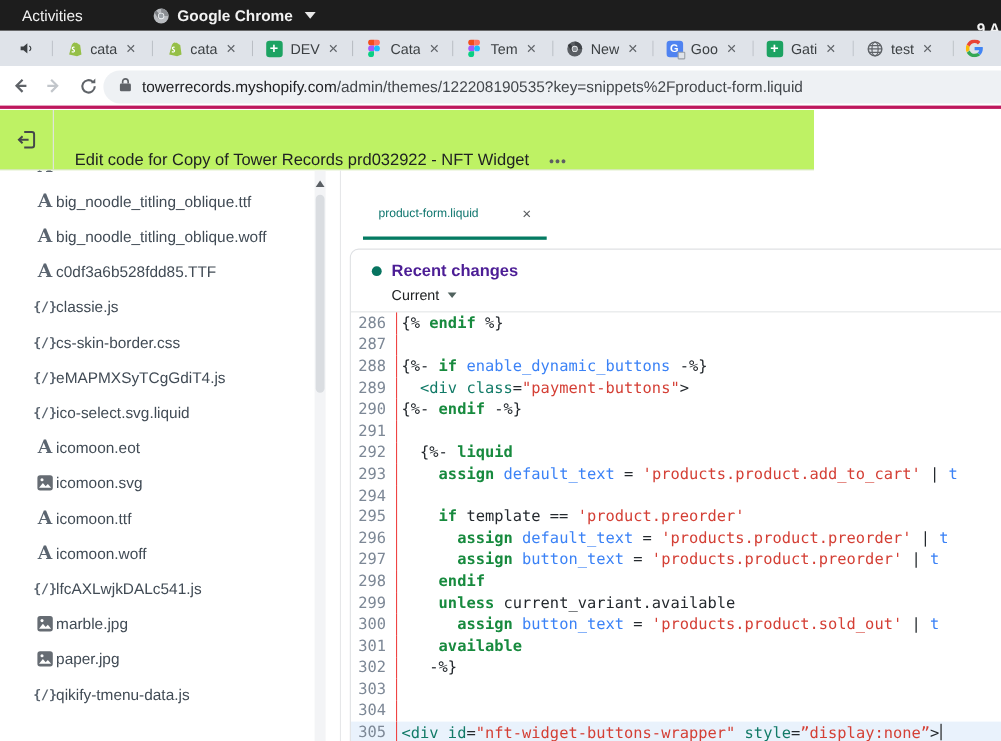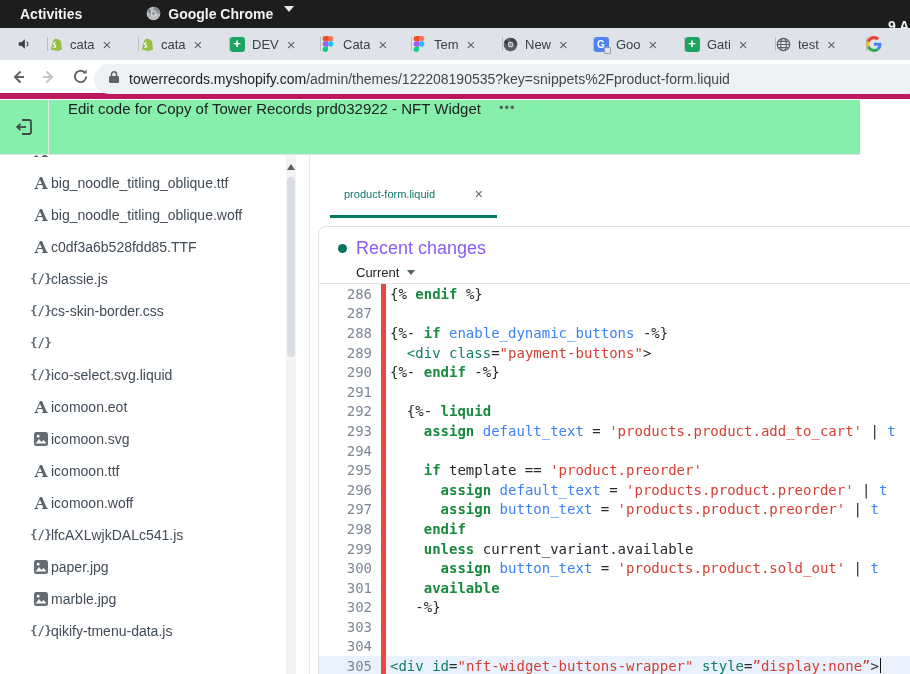--- a/index.html
+++ b/index.html
@@ -2,57 +2,57 @@
 <html><head>
 <meta charset="utf-8">
 <style>
   * { margin:0; padding:0; box-sizing:border-box; }
   html,body { width:910px; height:674px; overflow:hidden; background:#fff;
               font-family:"Liberation Sans", sans-serif; }
 
   
   #gnome-bar { position:absolute; left:0; top:0; width:910px; height:28px;
     background:#1d1d1d; color:#f2f2f2; display:flex; align-items:center; font-size:14px; }
-  #activities { margin-left:14px; padding:0 6px;font-weight:bold; }
-  #gb-app { display:flex; align-items:flex-start; margin-left:58px; gap:7px; font-weight:bold; }
+  #activities { margin-left:14px; padding:0 6px; }
+  #gb-app { display:flex; align-items:center; margin-left:58px; gap:7px; font-weight:bold; }
   .caret-down { width:0; height:0; border-left:5px solid transparent; border-right:5px solid transparent;
     border-top:6px solid #e8e8e8; display:inline-block; margin-left:4px; }
   #gb-clock { position:absolute; right:0; top:12px; height:28px; width:22px; overflow:hidden;
     display:flex; align-items:center; font-weight:bold; white-space:nowrap; }
 
   
   #tab-strip { position:absolute; left:0; top:28px; width:910px; height:32px;
     background:#dfe3e9; display:flex; align-items:center; overflow:hidden; }
   #audio-ind { width:47px; display:flex; justify-content:center; flex:none; }
   .btab { flex:none; width:91px; height:32px; display:flex; align-items:center; gap:7px;
-    position:relative; overflow:hidden; cursor:pointer; }
+    padding-left:12px; position:relative; overflow:hidden; cursor:pointer; }
   .btab::before { content:""; position:absolute; left:0; top:9px; bottom:9px; width:1px; background:#9aa0a6; opacity:.55; }
   .btab .fav { width:16px; height:16px; flex:none; display:flex; align-items:center; justify-content:center; }
   .btab .tlabel { font-size:13px; color:#3c4043; white-space:nowrap; overflow:hidden; max-width:34px; }
   .btab .tclose { font-size:15px; color:#5f6368; margin-left:1px; line-height:1; }
   .fav svg { display:block; }
   .sheets-sq { width:15px; height:15px; background:#1da362; border-radius:3px; color:#fff;
     font-weight:bold; font-size:13px; line-height:14px; text-align:center; }
   .translate-sq { width:15px; height:15px; background:#4f83f1; border-radius:3px; color:#fff;
     font-weight:bold; font-size:10px; line-height:15px; text-align:center; position:relative; }
   .translate-sq i { position:absolute; right:-2px; bottom:-2px; width:7px; height:7px;
     background:#dfe3e9; border:1px solid #9aa0a6; border-radius:1px; font-style:normal; }
 
   
   #toolbar { position:absolute; left:0; top:60px; width:910px; height:39px; background:#fff;
-    border-bottom:6px solid #be185d; display:flex; align-items:center; }
+    border-bottom:3px solid #be185d; display:flex; align-items:center; }
   .navbtn { width:26px; height:26px; display:flex; align-items:center; justify-content:center; margin-left:5px; border-radius:50%; }
   #omnibox { position:absolute; left:94px; top:4px; height:30px; width:830px; background:#eef1f4;
     border-radius:15px; display:flex; align-items:center; padding:0 14px; gap:9px; }
   #url-text { font-size:14px; white-space:nowrap; overflow:hidden; }
   #url-domain { color:#202124; } #url-path { color:#43474b; }
 
   
-  #app-header { position:absolute; left:0; top:100px; width:860px; height:55px; background:#86efac;
-    border-bottom:1px solid #e3e4e6; display:flex; align-items:flex-start; }
+  #app-header { position:absolute; left:0; top:100px; width:740px; height:55px; background:#bef264;
+    border-bottom:1px solid #e3e4e6; display:flex; align-items:flex-end; }
   #collapse-btn { width:49px; height:100%; display:flex; align-items:center; justify-content:center;
     border-right:1px solid #e3e4e6; }
   #page-title { margin-left:19px; font-size:15px; color:#202223; }
   #header-menu { margin-left:18px; font-size:13px; color:#5c5f62; letter-spacing:1px; cursor:pointer; }
 
   
   #sidebar { position:absolute; left:0; top:155px; width:310px; height:519px; background:#fff;
     border-right:1px solid #e6e7e9; overflow:hidden; }
   #file-list { margin-top:-20px; }
   .file-item { height:32px; display:flex; align-items:center; padding-left:31px; cursor:pointer; }
@@ -69,32 +69,32 @@
   #editor { position:absolute; left:310px; top:155px; width:600px; height:519px; background:#fff; overflow:hidden; }
   #file-tab { position:absolute; left:20px; top:17px; width:167px; height:46px; background:#fff;
     display:flex; align-items:center; padding:0 14px; border-bottom:3px solid #047b62; cursor:pointer; }
   #file-tab .tab-label { font-size:11px; color:#0f766e; flex:1; }
   #file-tab .tab-close { font-size:14px; color:#5c5f62; }
   #code-card { position:absolute; left:8px; top:71px; right:-12px; height:620px;
     border:1px solid #dfe1e4; border-radius:8px 8px 0 0; background:#fff; overflow:hidden; }
   #card-head { height:56px; padding:11px 0 0 19px; }
   #recent-row { display:flex; align-items:center; gap:9px; }
   #recent-dot { width:9px; height:9px; border-radius:50%; background:#077460; }
-  #recent-label { font-size:18px; color:#8b5cf6; }
+  #recent-label { font-size:15px; color:#4c1d95;font-weight:bold; }
   #version-row { display:flex; align-items:center; gap:8px; margin:6px 0 0 18px; cursor:pointer; }
   #version-label { font-size:13px; color:#202223; }
   #version-caret { width:0; height:0; border-left:4px solid transparent; border-right:4px solid transparent;
     border-top:5px solid #50625e; }
   #card-sep { height:1px; background:#e3e5e7; }
 
   
   #code { font-family:"DejaVu Sans Mono", monospace; font-size:14px; }
   .code-row { height:19.6px; display:flex; align-items:center; white-space:pre; }
   .code-row .ln { width:42px; flex:none; text-align:right; padding-right:9px; color:#7d8896;
-    border-right:5px solid #ef4444; align-self:stretch; display:flex; align-items:center; justify-content:flex-end;margin-left:25px; }
+    border-right:1px solid #ef4444; align-self:stretch; display:flex; align-items:center; justify-content:flex-end; }
   .code-row .ct { padding-left:4px; }
   .code-row.active { background:#e9f2fc; }
   .tok-k { color:#178a3e; font-weight:bold; }
   .tok-v { color:#3b82f6; }
   .tok-s { color:#d43f35; }
   .tok-t { color:#117a67; }
   .tok-p { color:#24292e; }
   #cursor { display:inline-block; width:1.5px; height:15px; background:#111; vertical-align:-2px; margin-left:1px; }
 </style>
 </head>
@@ -304,20 +304,21 @@
       <div class="file-item">
         <span class="ficon">
           <span class="icon-code">{/}</span>
         </span>
         <span class="fname">cs-skin-border.css</span>
       </div>
       <div class="file-item">
         <span class="ficon">
           <span class="icon-code">{/}</span>
         </span>
+        <span class="fname">eMAPMXSyTCgGdiT4.js</span>
       </div>
       <div class="file-item">
         <span class="ficon">
           <span class="icon-code">{/}</span>
         </span>
         <span class="fname">ico-select.svg.liquid</span>
       </div>
       <div class="file-item">
         <span class="ficon">
           <span class="icon-font">A</span>
@@ -353,31 +354,31 @@
         <span class="fname">lfcAXLwjkDALc541.js</span>
       </div>
       <div class="file-item">
         <span class="ficon">
           <svg width="16" height="16" viewBox="0 0 16 16">
             <rect x="1" y="1" width="14" height="14" rx="2.5" fill="#666c73"></rect>
             <circle cx="5.2" cy="5.2" r="1.4" fill="#fff"></circle>
             <path d="M2.5 12.5 6 8l2.5 3 2-2 3 3.5z" fill="#fff"></path>
           </svg>
         </span>
-        <span class="fname">paper.jpg</span>
+        <span class="fname">marble.jpg</span>
       </div>
       <div class="file-item">
         <span class="ficon">
           <svg width="16" height="16" viewBox="0 0 16 16">
             <rect x="1" y="1" width="14" height="14" rx="2.5" fill="#666c73"></rect>
             <circle cx="5.2" cy="5.2" r="1.4" fill="#fff"></circle>
             <path d="M2.5 12.5 6 8l2.5 3 2-2 3 3.5z" fill="#fff"></path>
           </svg>
         </span>
-        <span class="fname">marble.jpg</span>
+        <span class="fname">paper.jpg</span>
       </div>
       <div class="file-item">
         <span class="ficon">
           <span class="icon-code">{/}</span>
         </span>
         <span class="fname">qikify-tmenu-data.js</span>
       </div>
     </div>
   <div id="side-scroll">
     <span class="sarrow"></span>

